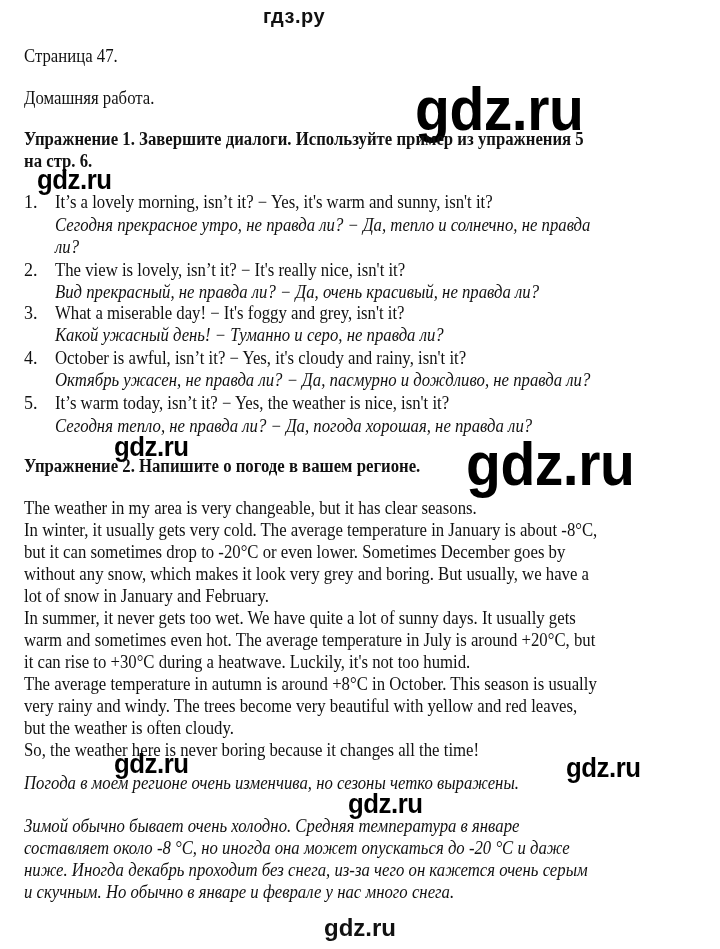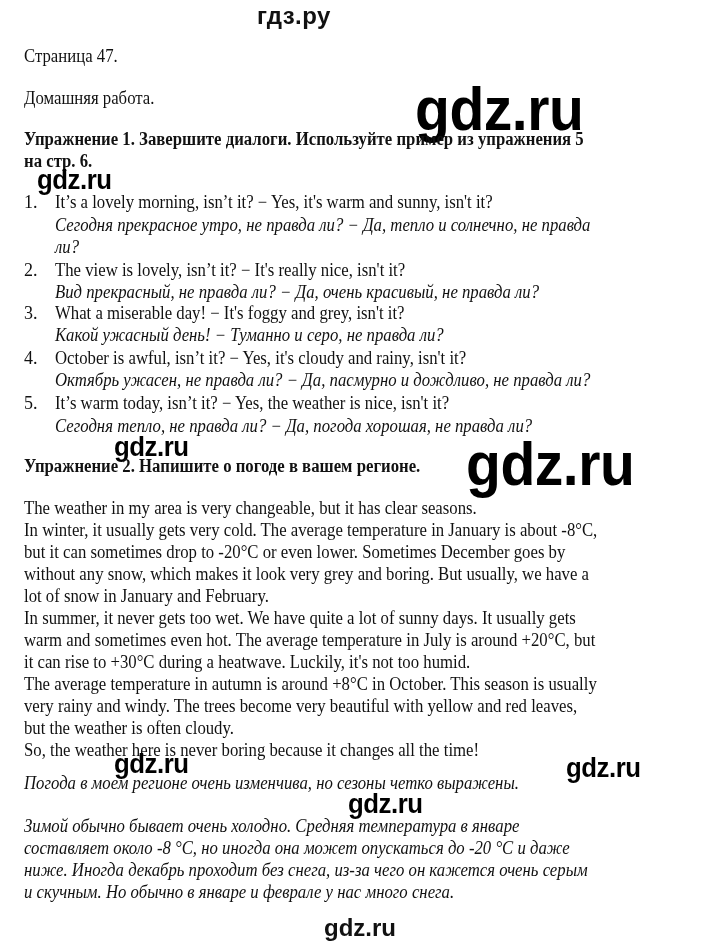--- a/index.html
+++ b/index.html
@@ -1,18 +1,18 @@
 <!DOCTYPE html>
 <html><head>
   <meta charset="utf-8">
   <style>
     * { margin: 0; padding: 0; box-sizing: border-box; }
     html, body { width: 720px; height: 949px; background: #ffffff; overflow: hidden; }
     body { position: relative; font-family: "Liberation Serif", serif; color: #111; }
-    .hdr { position: absolute; top: 0; left: 0; width: 588px; text-align: center; font-family: "Liberation Sans", sans-serif; font-weight: bold; font-size: 24px; line-height: 30px; top: 1px; letter-spacing: 0.5px; }
+    .hdr { position: absolute; top: 0; left: 0; width: 588px; text-align: center; font-family: "Liberation Sans", sans-serif; font-weight: bold; font-size: 20px; line-height: 30px; top: 1px; letter-spacing: 0.5px; }
     .ftr { position: absolute; left: 0; width: 720px; text-align: center; font-family: "Liberation Sans", sans-serif; font-weight: bold; font-size: 24px; top: 914px; }
     .wm { position: absolute; font-family: "Liberation Sans", sans-serif; font-weight: bold; color: #000; letter-spacing: -0.5px; transform: scaleX(0.92); transform-origin: left top; }
     .wm-big { font-size: 62px; line-height: 62px; }
     .wm-sm { font-size: 28px; line-height: 28px; }
     .t { position: absolute; left: 24px; font-size: 18px; line-height: 23px; white-space: nowrap; transform: scaleX(0.93); transform-origin: left top; }
     .b { font-weight: bold; }
     .i { font-style: italic; }
     .num { position: absolute; left: 24px; font-size: 18px; line-height: 23px; }
     .li { position: absolute; left: 55px; font-size: 18px; line-height: 23px; white-space: nowrap; transform: scaleX(0.93); transform-origin: left top; }
   </style>

